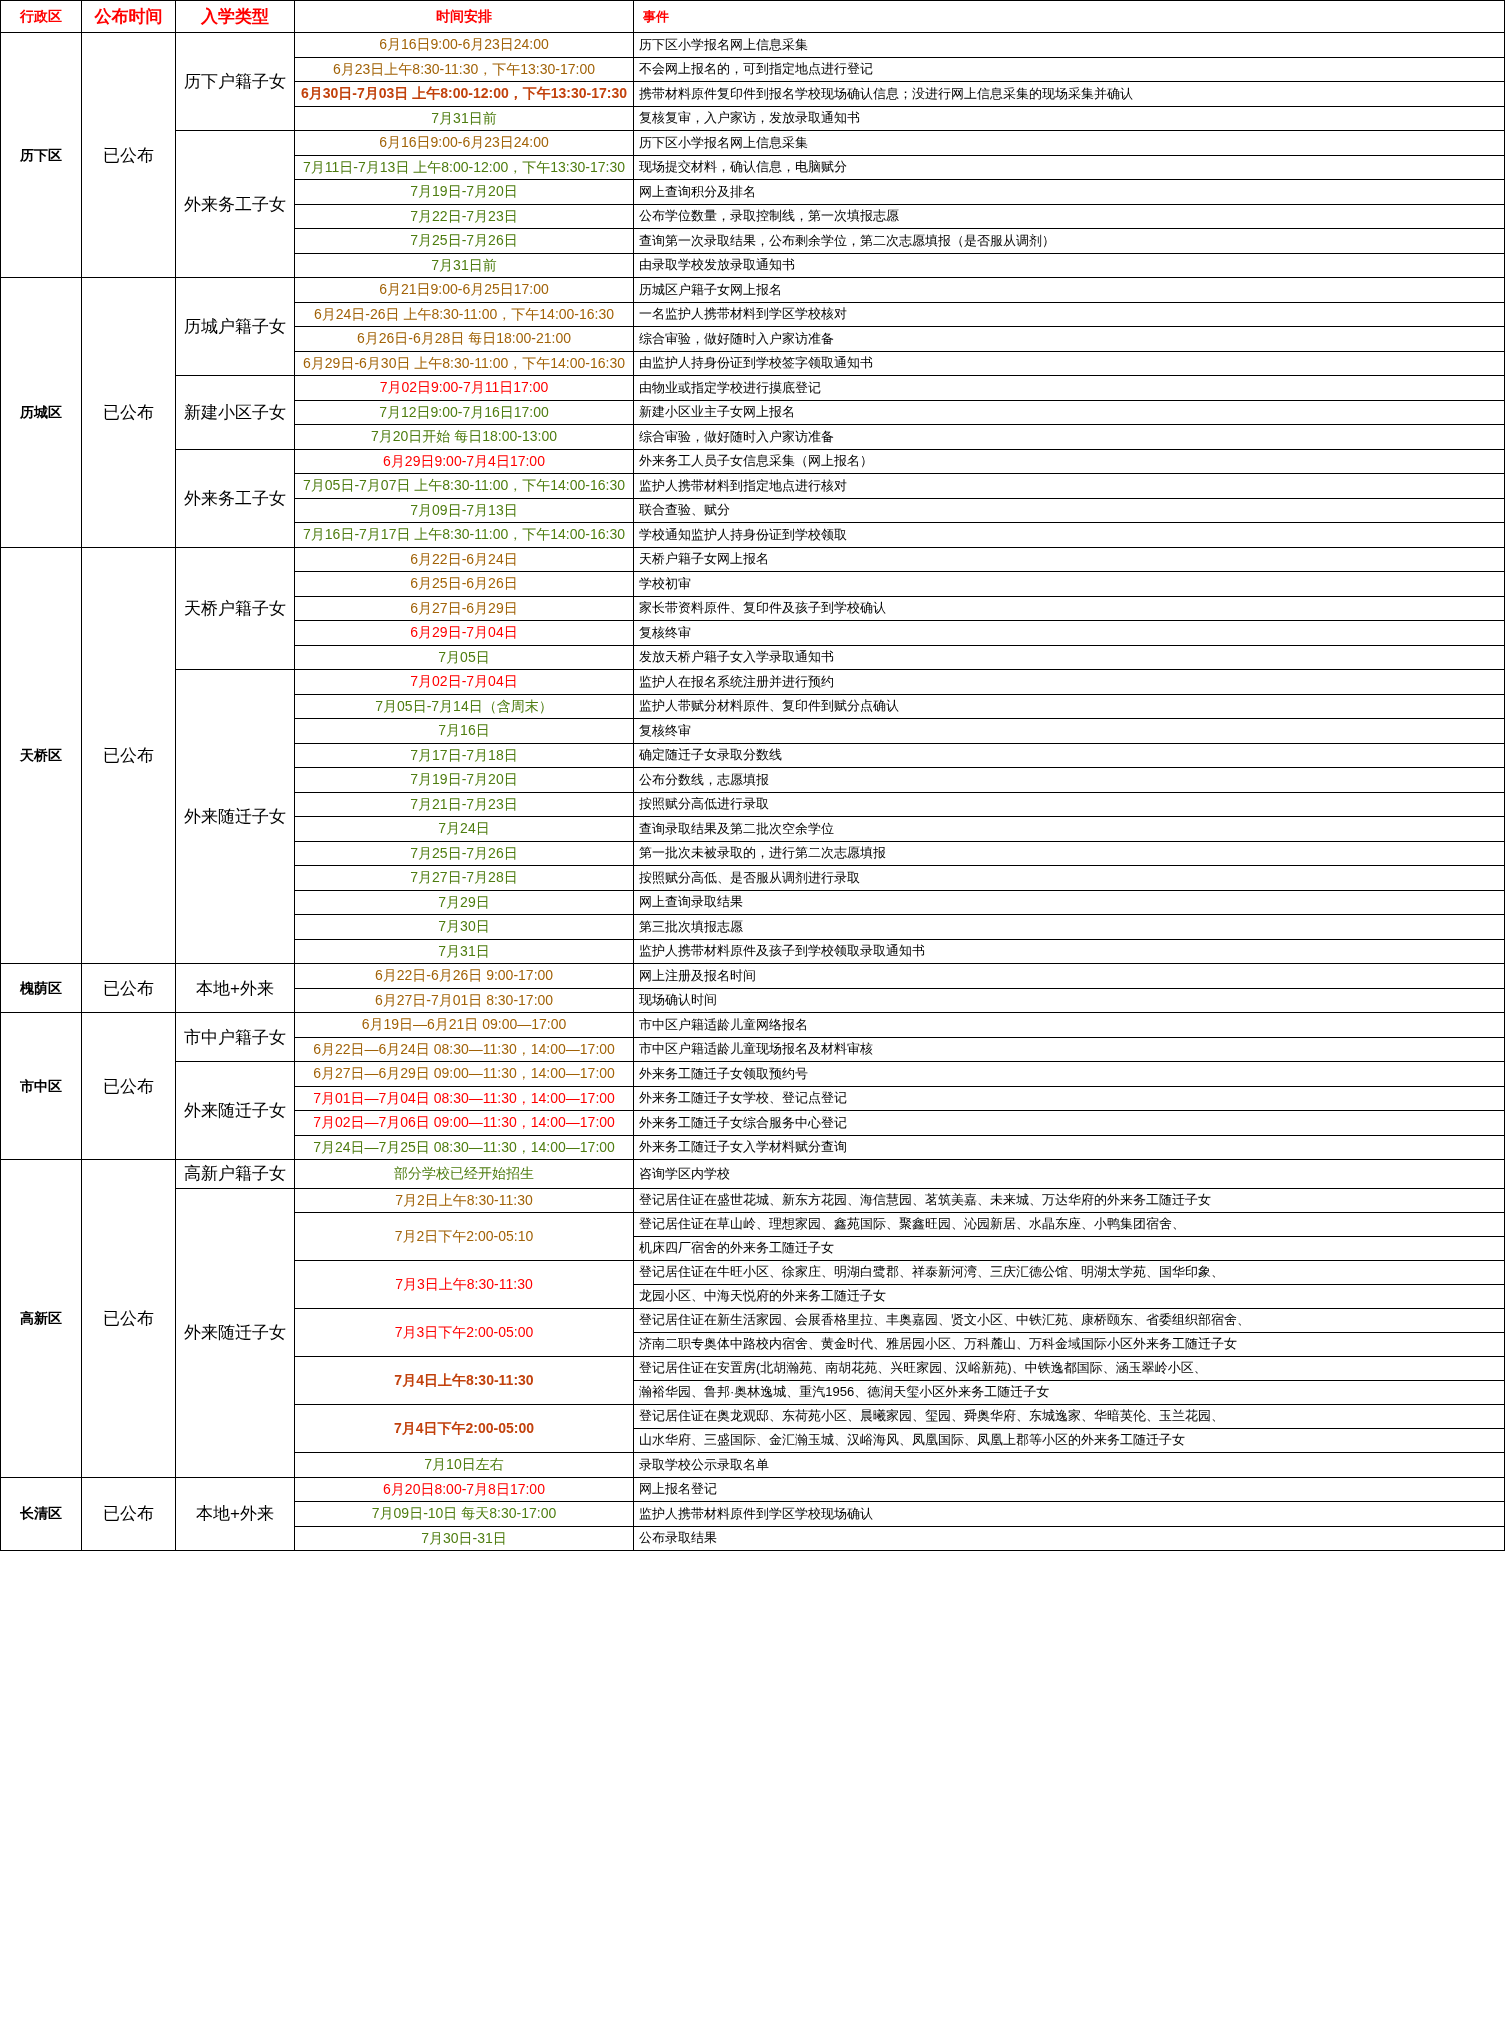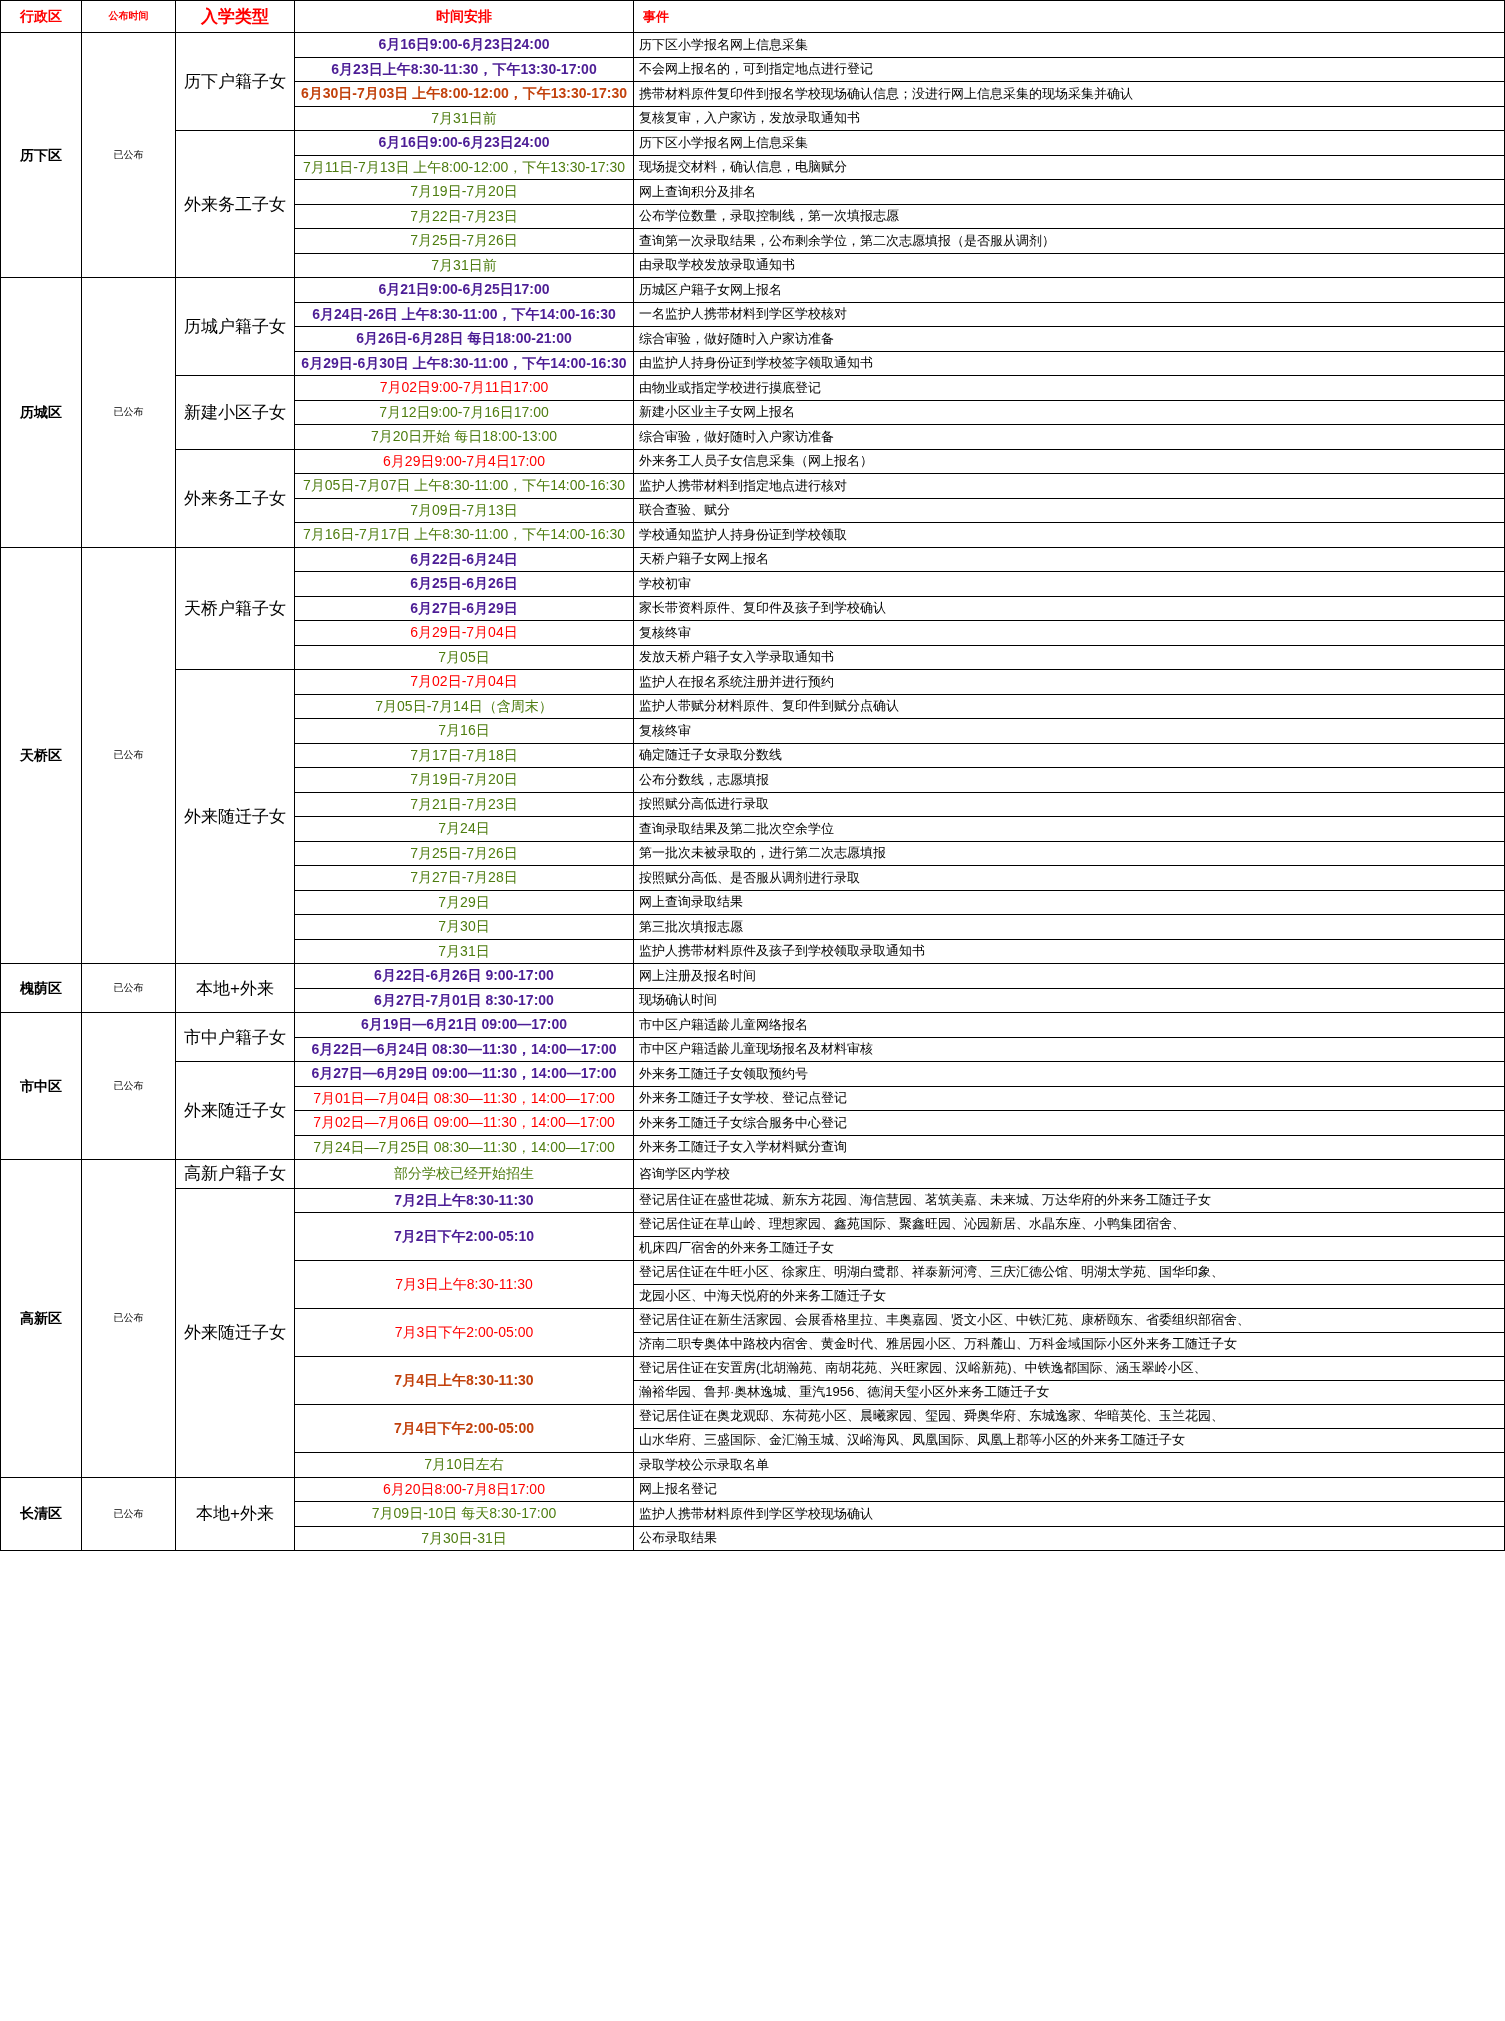--- a/index.html
+++ b/index.html
@@ -2,25 +2,25 @@
 <html><head>
 <meta charset="utf-8">
 <style>
   html,body{margin:0;padding:0;background:#ffffff;}
   body{font-family:"Liberation Sans","DejaVu Sans",sans-serif;}
   #sheet{width:1505px;}
   table{border-collapse:collapse;width:1505px;table-layout:fixed;}
   td,th{border:1px solid #000000;padding:3px 5px;font-size:13px;line-height:1.25;vertical-align:middle;color:#000;}
   .hdr{background:#ffffff;color:#ff0000;font-weight:bold;text-align:center;font-size:14px;padding:5px 9px;}
   .c-dist{width:62px;text-align:center;font-weight:bold;font-size:14px;}
-  .c-pub{width:75px;text-align:center;font-size:10px;}
+  .c-pub{width:75px;text-align:center;font-size:17px;}
   .c-type{width:100px;text-align:center;font-size:17px;}
   .c-time{width:320px;text-align:center;font-size:14px;white-space:nowrap;overflow:hidden;}
   .c-evt{text-align:left;font-size:13px;}
-  .green{color:#4c1d95;font-weight:bold;}
+  .green{color:#a16207;font-weight:normal;}
   .red{color:#ff0000;font-weight:normal;}
   .orange{color:#c2410c;font-weight:bold;}
   .plain{color:#4d7c0f;font-weight:normal;}
   tr{height:24px;}
 </style>
 </head>
 <body>
 
 <div id="sheet">
   <table>

